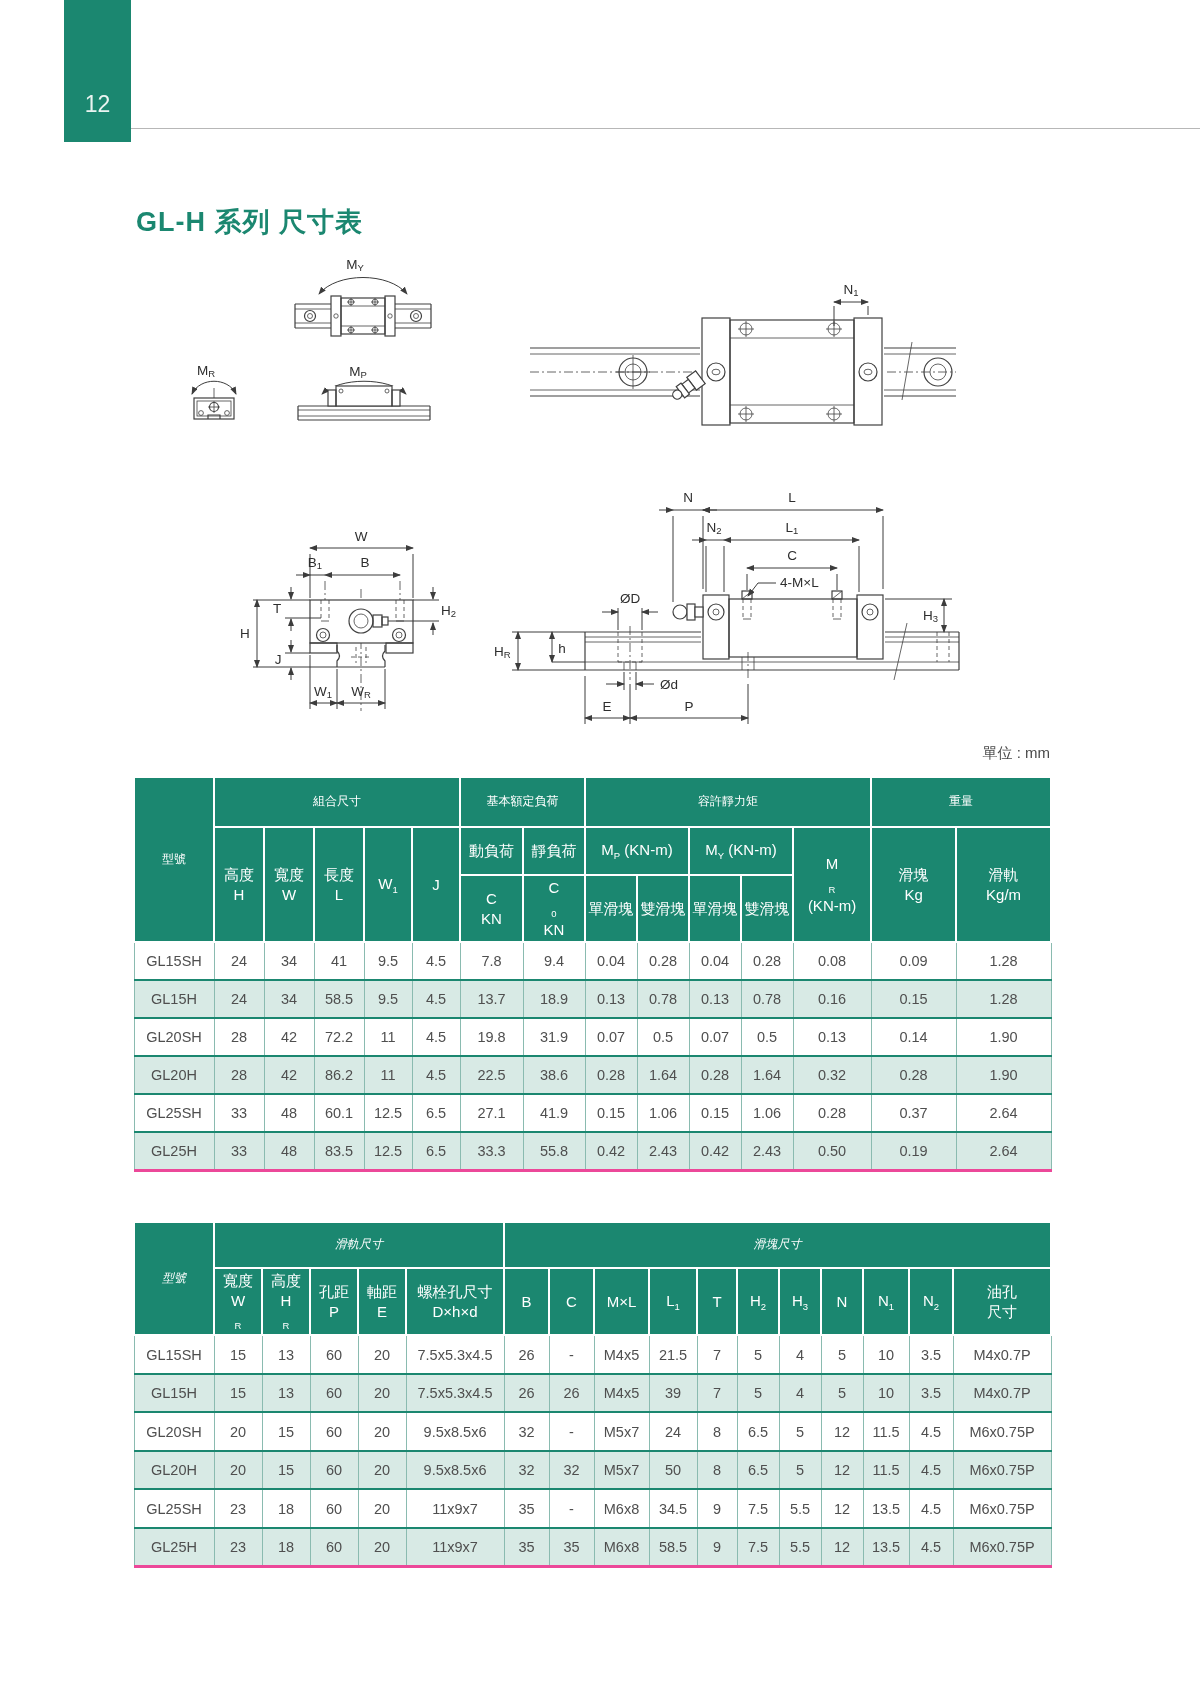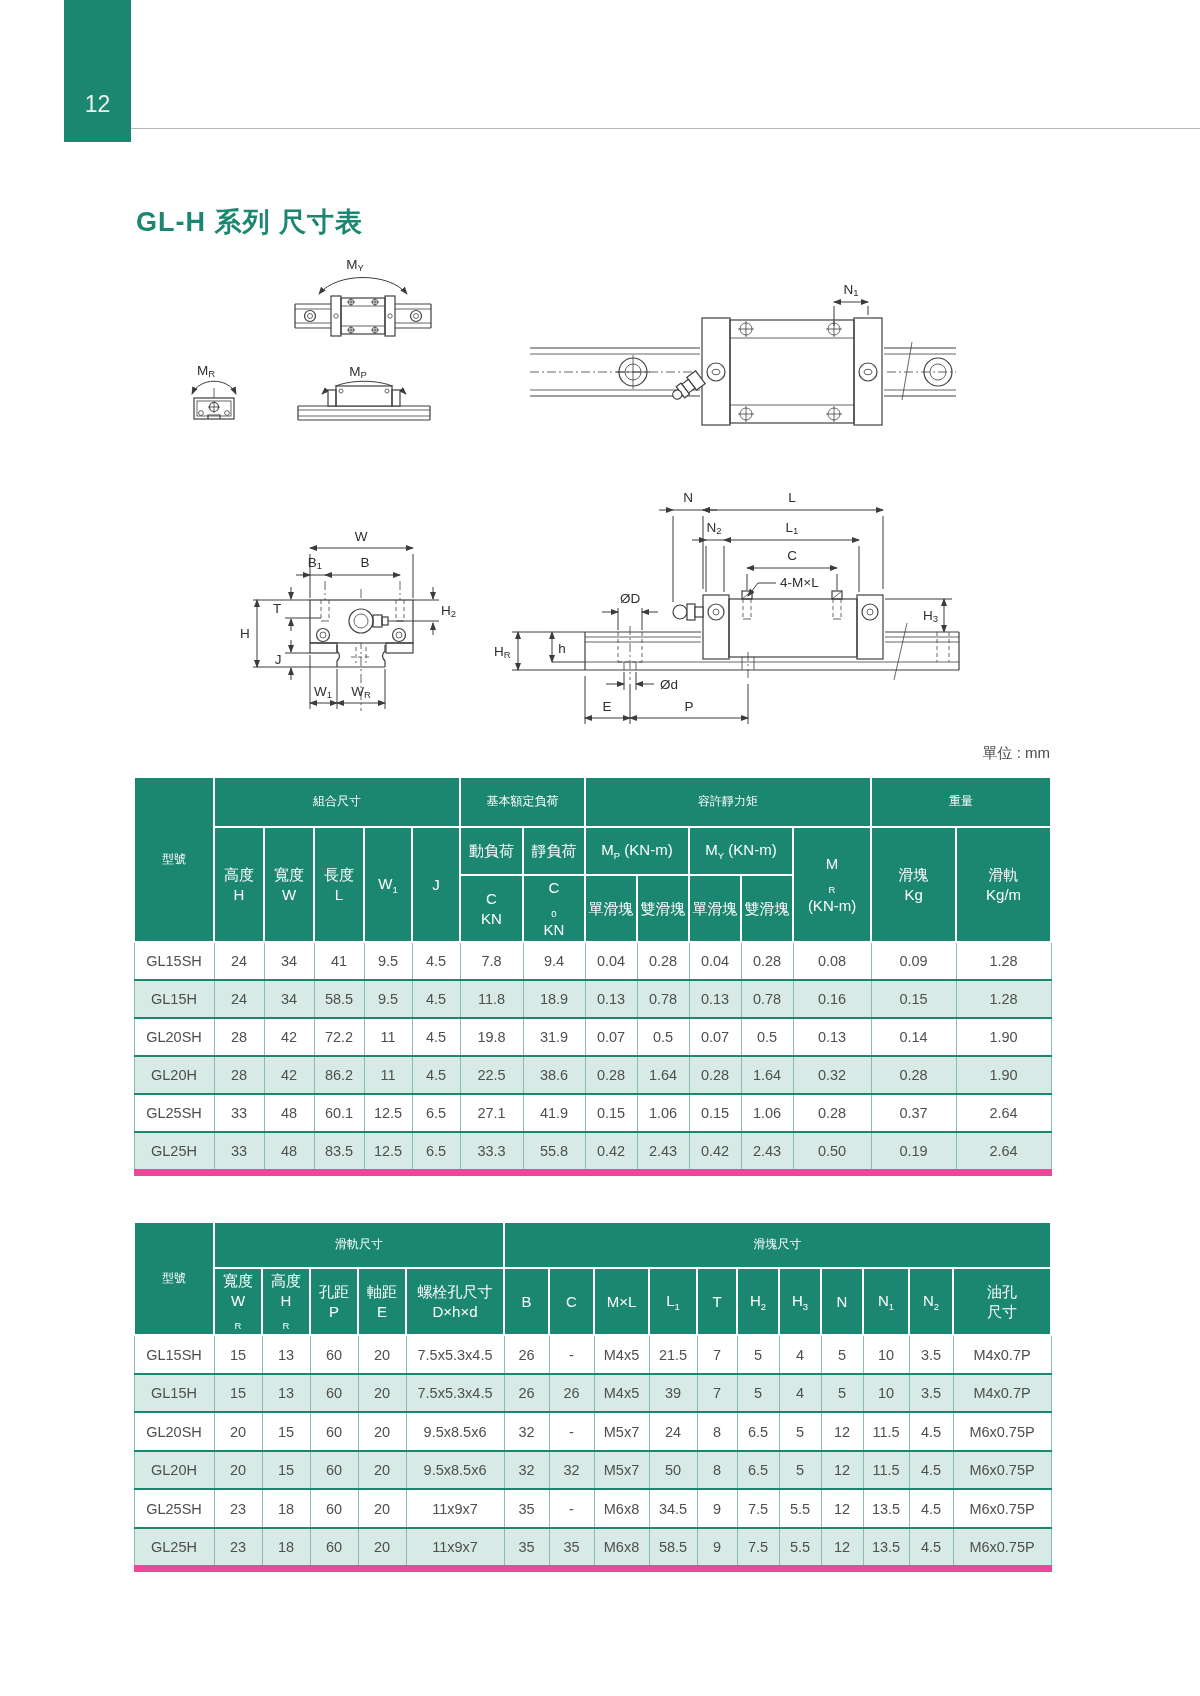--- a/index.html
+++ b/index.html
@@ -25,27 +25,27 @@
   svg .sub{font-size:9.5px;}
   
   .tblwrap{position:absolute;left:133px;}
   table.tbl{border-collapse:collapse;table-layout:fixed;width:917px;}
   .tbl th{background:#1b8770;color:#fff;font-weight:normal;border:2px solid #fff;
           font-size:15px;line-height:1.3;padding:2px;text-align:center;}
   .tbl thead tr.grp th{font-size:12px;}
   .tbl td{border-top:2.5px solid #1b8770;border-left:1px solid #8abbb0;border-right:1px solid #8abbb0;
           text-align:center;font-size:14.5px;color:#4f4f4f;height:36px;padding:0;background:#fff;}
   .tbl tbody tr.alt td{background:#d8eae5;}
-  .tbl tbody tr:last-child td{border-bottom:7px solid #ec4899;}
+  .tbl tbody tr:last-child td{border-bottom:3px solid #ec4899;}
   .tbl .two span{display:block;}
   .tbl sub{font-size:9.5px;}
   #t1 thead tr:nth-child(1) th{height:44px;}
   #t1 thead tr:nth-child(2) th{height:42px;}
   #t1 thead tr:nth-child(3) th{height:52px;}
-  #t2 thead tr:nth-child(1) th{height:40px;}
+  #t2 thead tr:nth-child(1) th{height:40px;font-style:italic;}
   #t2 thead tr:nth-child(2) th{height:56px;}
   #t2 td{height:36.5px;}
 </style>
 </head>
 <body>
 
 <div id="page">
 
   <div class="tab">
     <span>12</span>
@@ -390,21 +390,21 @@
             <td>0.09</td>
             <td>1.28</td>
           </tr>
           <tr class="alt">
             <td>GL15H</td>
             <td>24</td>
             <td>34</td>
             <td>58.5</td>
             <td>9.5</td>
             <td>4.5</td>
-            <td>11.8</td>
+            <td>13.7</td>
             <td>18.9</td>
             <td>0.13</td>
             <td>0.78</td>
             <td>0.13</td>
             <td>0.78</td>
             <td>0.16</td>
             <td>0.15</td>
             <td>1.28</td>
           </tr>
           <tr>

